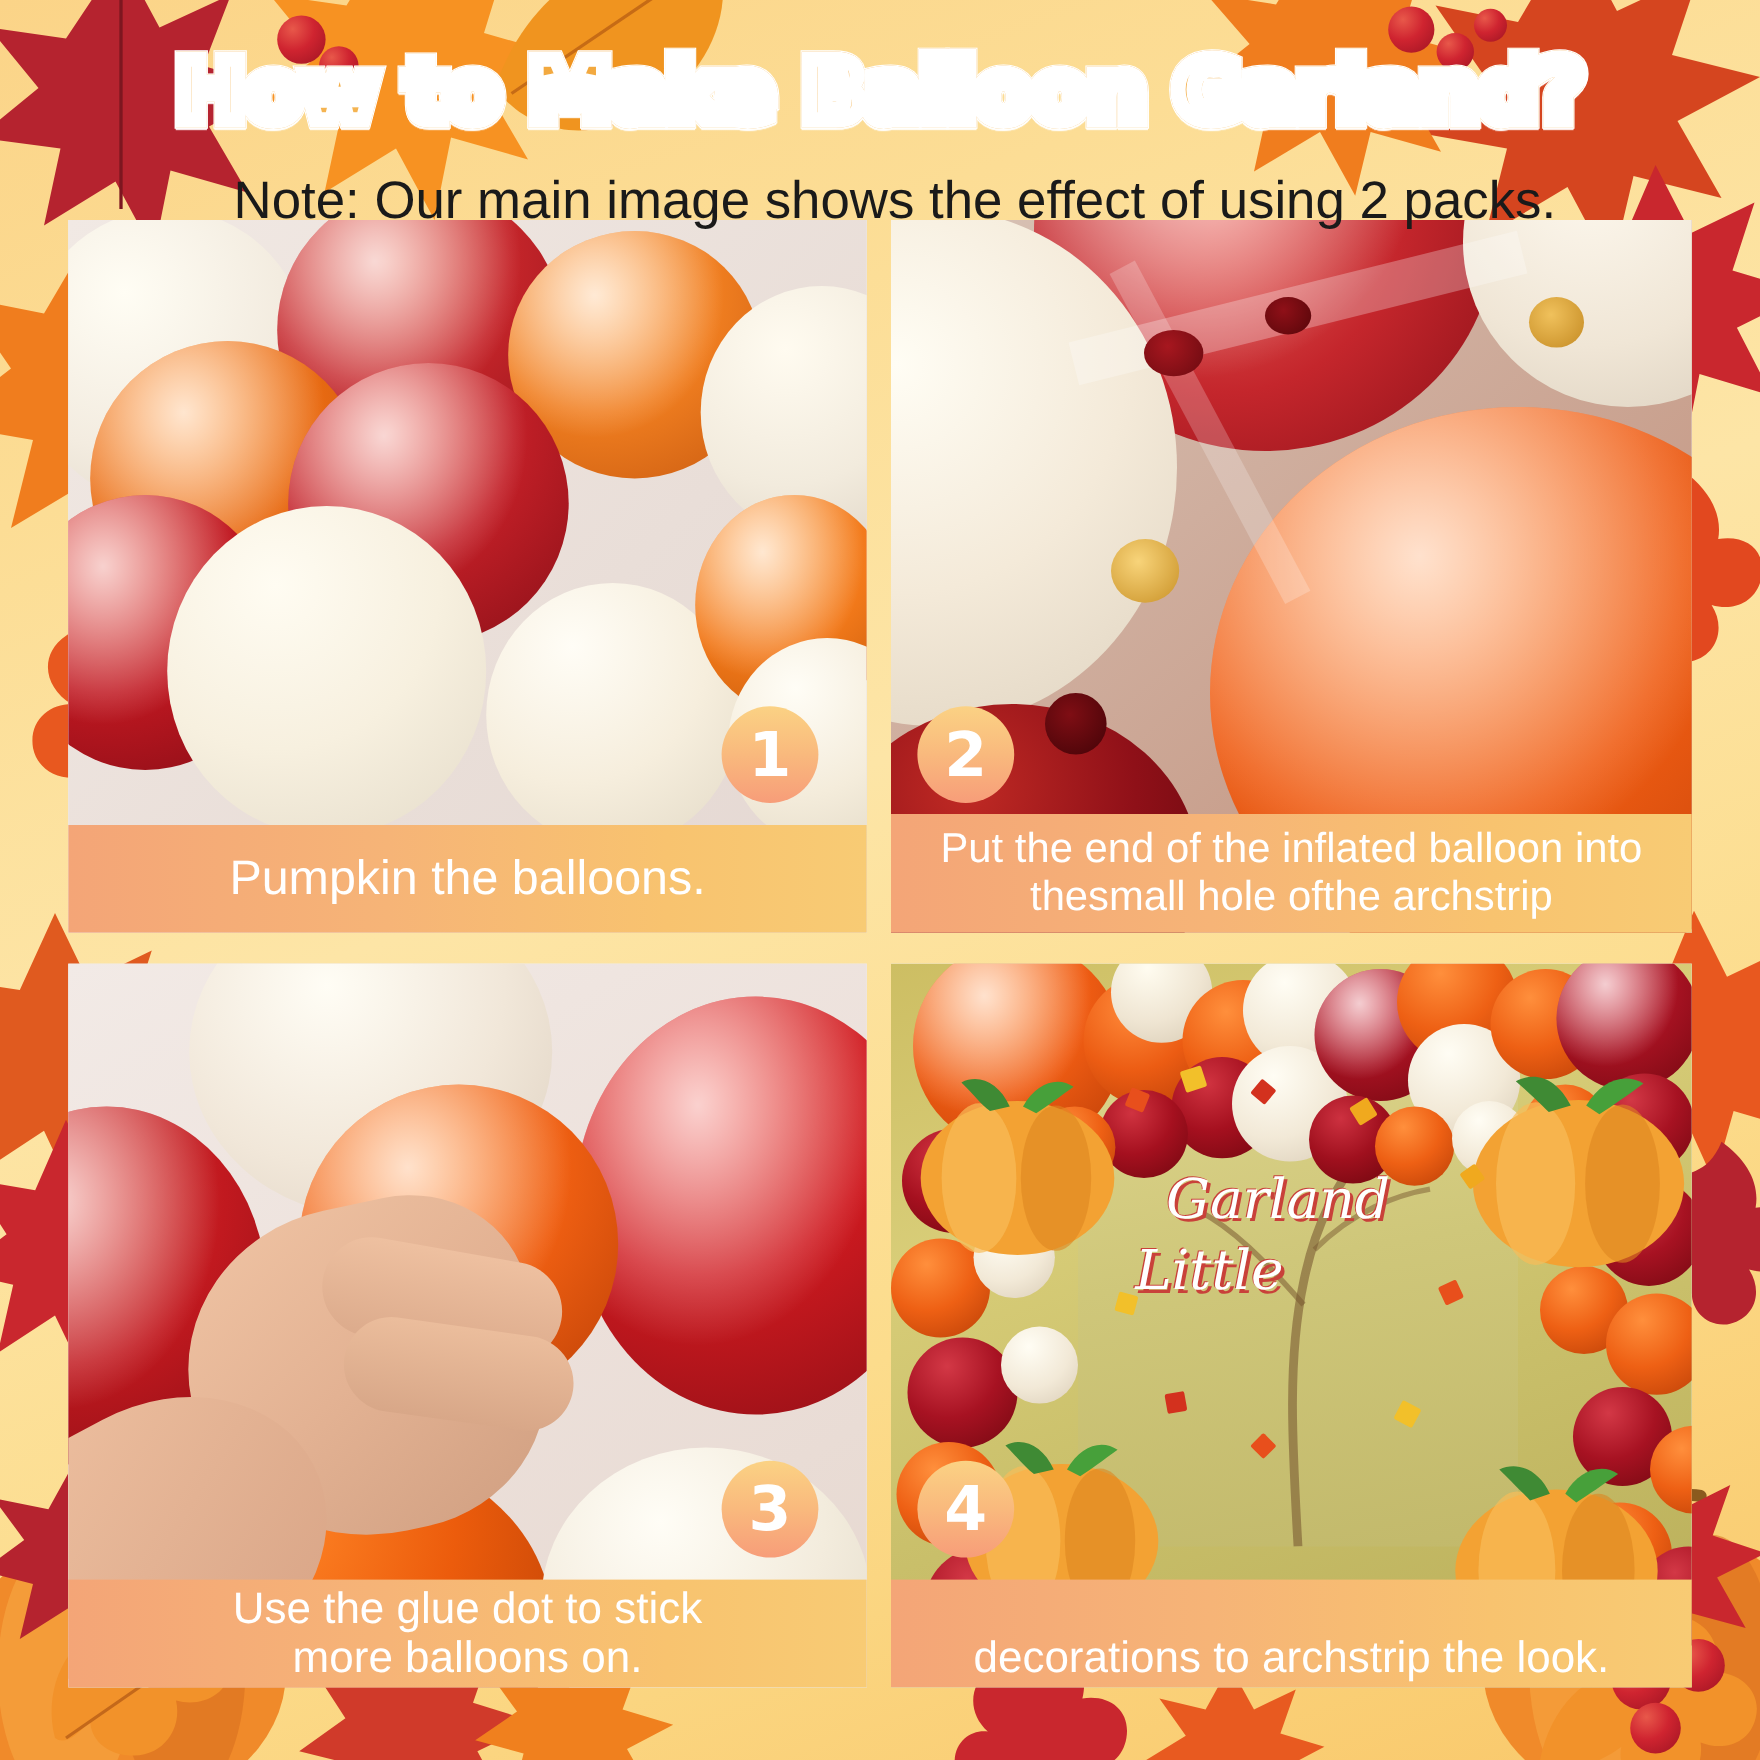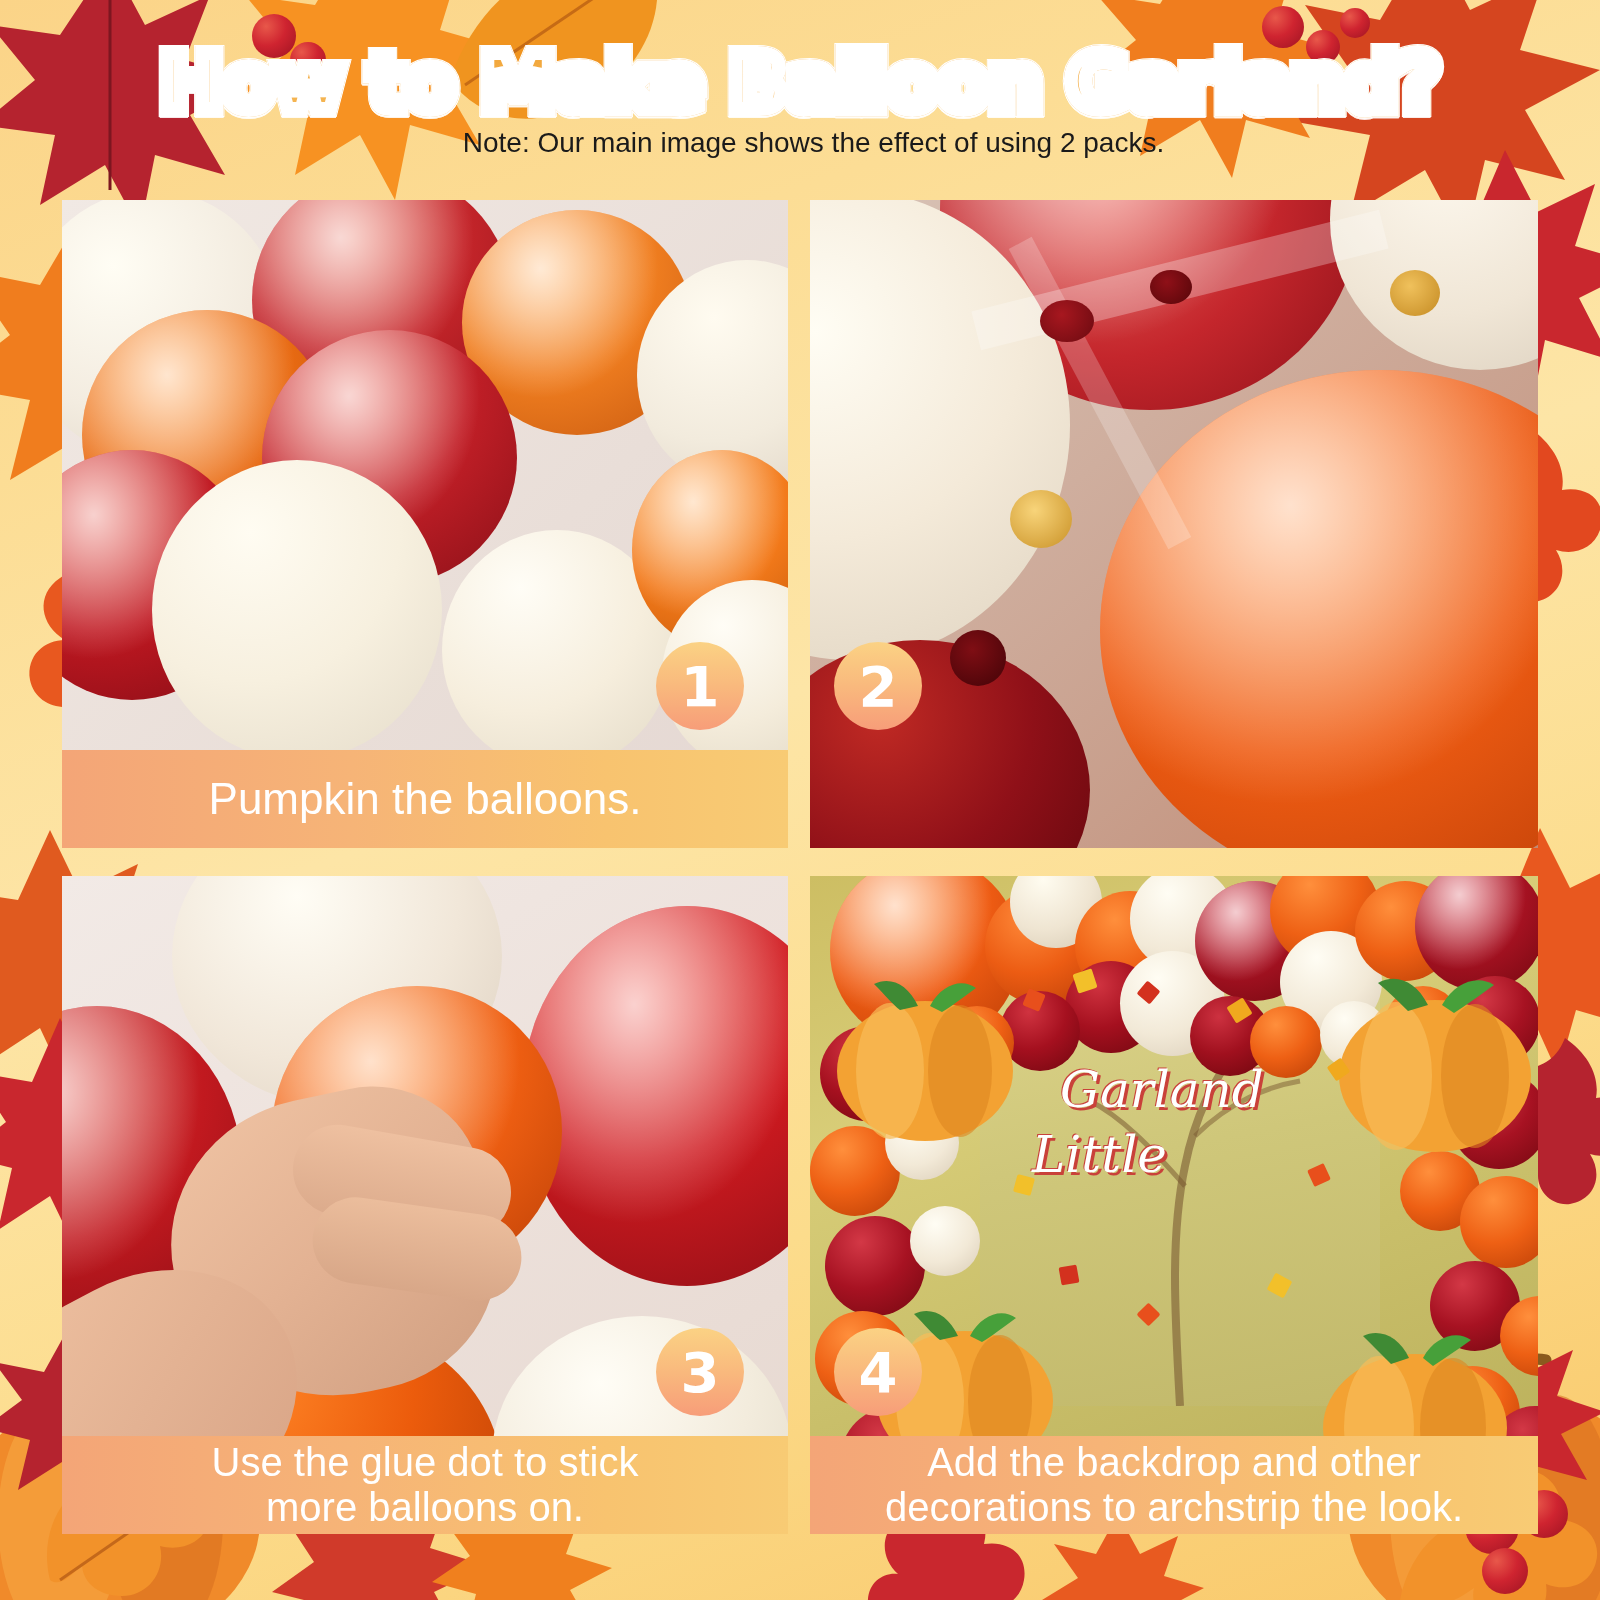--- a/index.html
+++ b/index.html
@@ -38,21 +38,21 @@
   .title-wrap { position:relative; display:inline-block; }
   .title-stroke {
     position:absolute; left:0; top:0; width:100%;
     font-size:76px; font-weight:bold; letter-spacing:-1px;
     font-family:"DejaVu Sans", sans-serif;
     padding-top:38px;
     color:transparent;
     -webkit-text-stroke:16px #ffffff;
     z-index:-1;
   }
-  .note { font-size:28px; color:#1a1a1a; margin-top:0;
+  .note { font-size:48px; color:#1a1a1a; margin-top:28px;
           font-family:"Liberation Sans", sans-serif; font-weight:400;padding-left:27px; }
 
   
   .grid { position:absolute; z-index:4; left:62px; top:200px; width:1476px; height:1334px; }
   .panel { position:absolute; overflow:hidden; background:#eee; }
   .p1 { left:0;   top:0;   width:726px; height:648px; }
   .p2 { left:748px; top:0; width:728px; height:648px; }
   .p3 { left:0;   top:676px; width:726px; height:658px; }
   .p4 { left:748px; top:676px; width:728px; height:658px; }
 
@@ -262,20 +262,23 @@
       <div class="strip" style="left:160px;top:60px;width:420px;height:40px;transform:rotate(-14deg);background:rgba(255,255,255,.28)"></div>
       <div class="strip" style="left:120px;top:180px;width:340px;height:26px;transform:rotate(62deg);background:rgba(255,255,255,.22)"></div>
 
       <div class="knot" style="left:230px;top:100px;width:54px;height:42px;background:radial-gradient(circle at 40% 35%,#a7171f,#6b0a10)"></div>
       <div class="knot" style="left:340px;top:70px;width:42px;height:34px;background:radial-gradient(circle at 40% 35%,#8f1018,#560609)"></div>
       <div class="knot" style="left:580px;top:70px;width:50px;height:46px;background:radial-gradient(circle at 40% 35%,#f0c15c,#c48a22)"></div>
       <div class="knot" style="left:200px;top:290px;width:62px;height:58px;background:radial-gradient(circle at 40% 35%,#f8d47a,#c99126)"></div>
       <div class="knot" style="left:140px;top:430px;width:56px;height:56px;background:radial-gradient(circle at 40% 35%,#7f0e14,#430307)"></div>
     </div>
     <div class="badge b2">2</div>
+    <div class="caption cap2">
+      <span>Put the end of the inflated balloon into thesmall hole ofthe archstrip</span>
+    </div>
   </div>
 
   <div class="panel p3">
     <div class="photo" style="background:linear-gradient(150deg,#f2eae6 0%,#ece0da 55%,#e6d8d0 100%)">
       <div class="bal" style="left:110px;top:-70px;width:330px;height:300px;background:radial-gradient(circle at 38% 30%,#fffdf5,#f1e7d9 55%,#ddd0c0 100%)"></div>
       <div class="bal" style="left:-110px;top:130px;width:290px;height:330px;background:radial-gradient(circle at 36% 26%,#e04a40,#c1191f 48%,#860d14 100%)">
           <div class="sheen"></div>
         </div>
       <div class="bal" style="left:460px;top:30px;width:330px;height:380px;background:radial-gradient(circle at 36% 24%,#ee4a3f,#cf1a20 45%,#8f0f16 100%)">
           <div class="sheen"></div>
@@ -395,18 +398,18 @@
       <div class="mini" style="left:205px;top:300px;width:18px;height:18px;background:#f2c02a;border-radius:2px;transform:rotate(15deg)"></div>
       <div class="mini" style="left:500px;top:290px;width:18px;height:18px;background:#e84f1c;border-radius:2px;transform:rotate(-25deg)"></div>
       <div class="mini" style="left:520px;top:185px;width:17px;height:17px;background:#f0a91e;border-radius:2px;transform:rotate(55deg)"></div>
       <div class="mini" style="left:250px;top:390px;width:18px;height:18px;background:#d3311e;border-radius:2px;transform:rotate(-10deg)"></div>
       <div class="mini" style="left:460px;top:400px;width:19px;height:19px;background:#f2c02a;border-radius:2px;transform:rotate(28deg)"></div>
       <div class="mini" style="left:330px;top:430px;width:17px;height:17px;background:#e84f1c;border-radius:2px;transform:rotate(-45deg)"></div>
     </div>
     <div class="badge b4">4</div>
     <div class="caption cap4">
       <span style="display:block">
-        <span>Add the backdrop and other</span><br>
+        <br>
         <span>decorations to archstrip the look.</span>
       </span>
     </div>
   </div>
 </div>
 
 </body></html>

